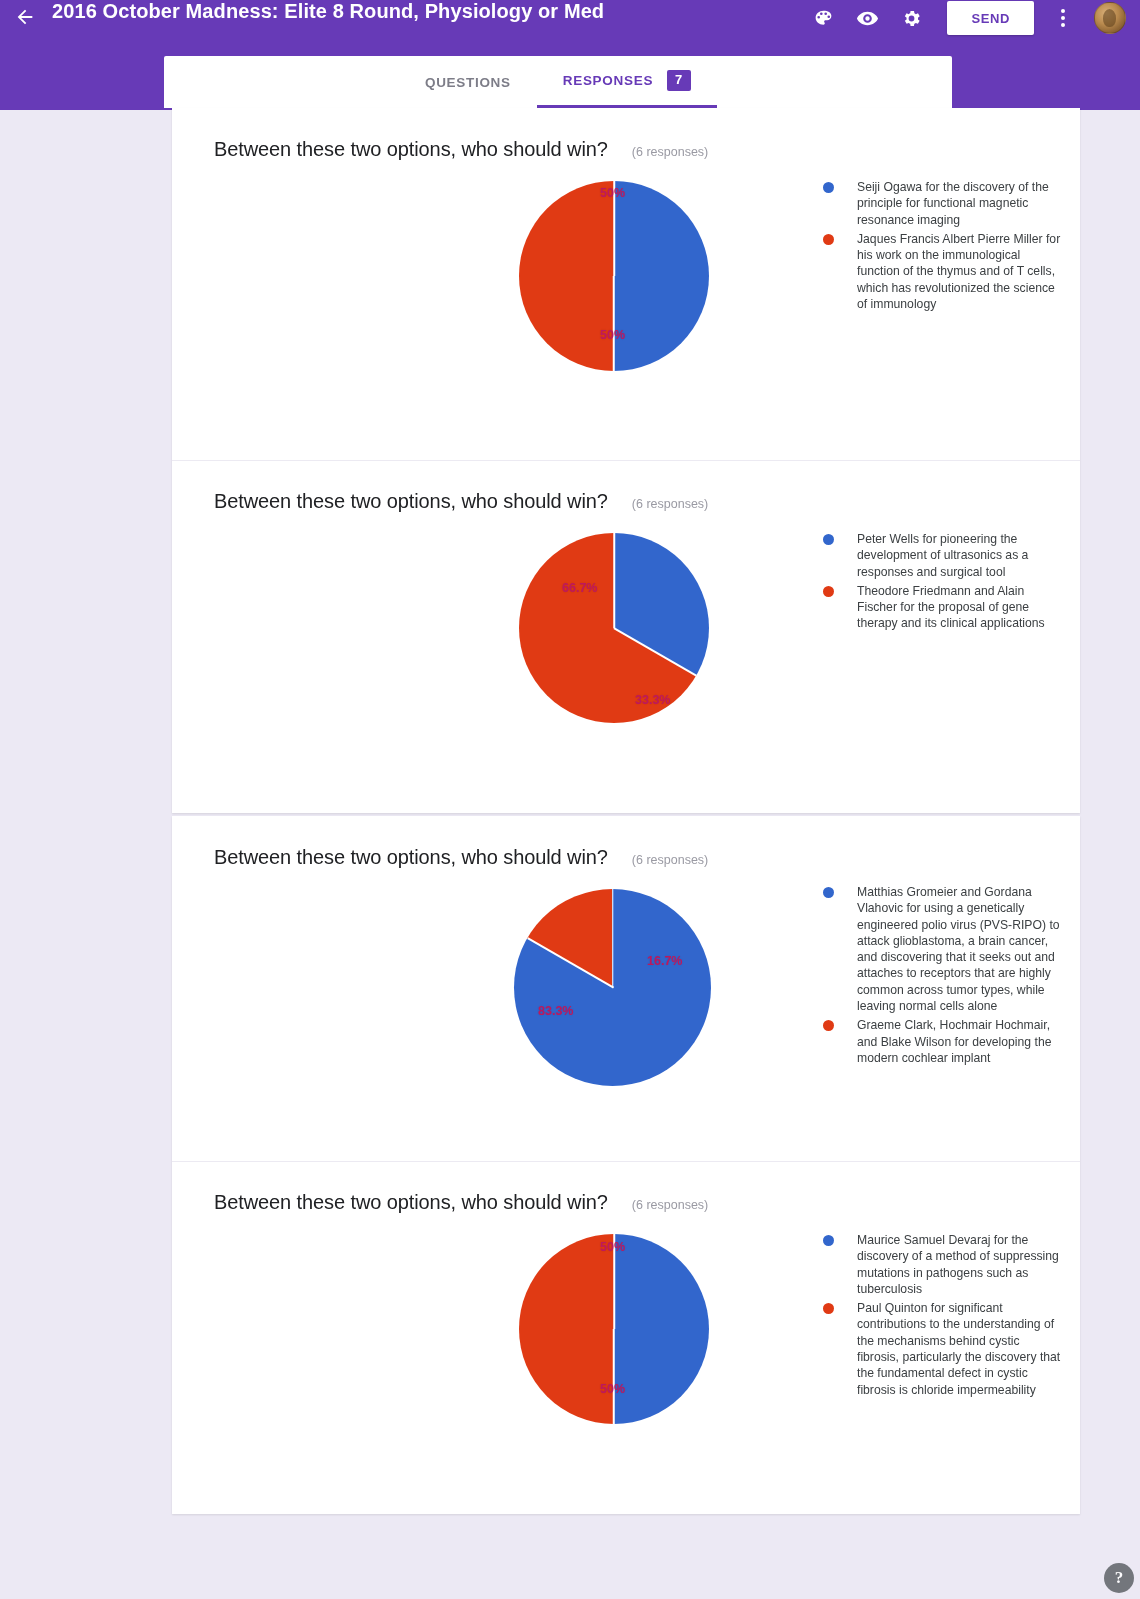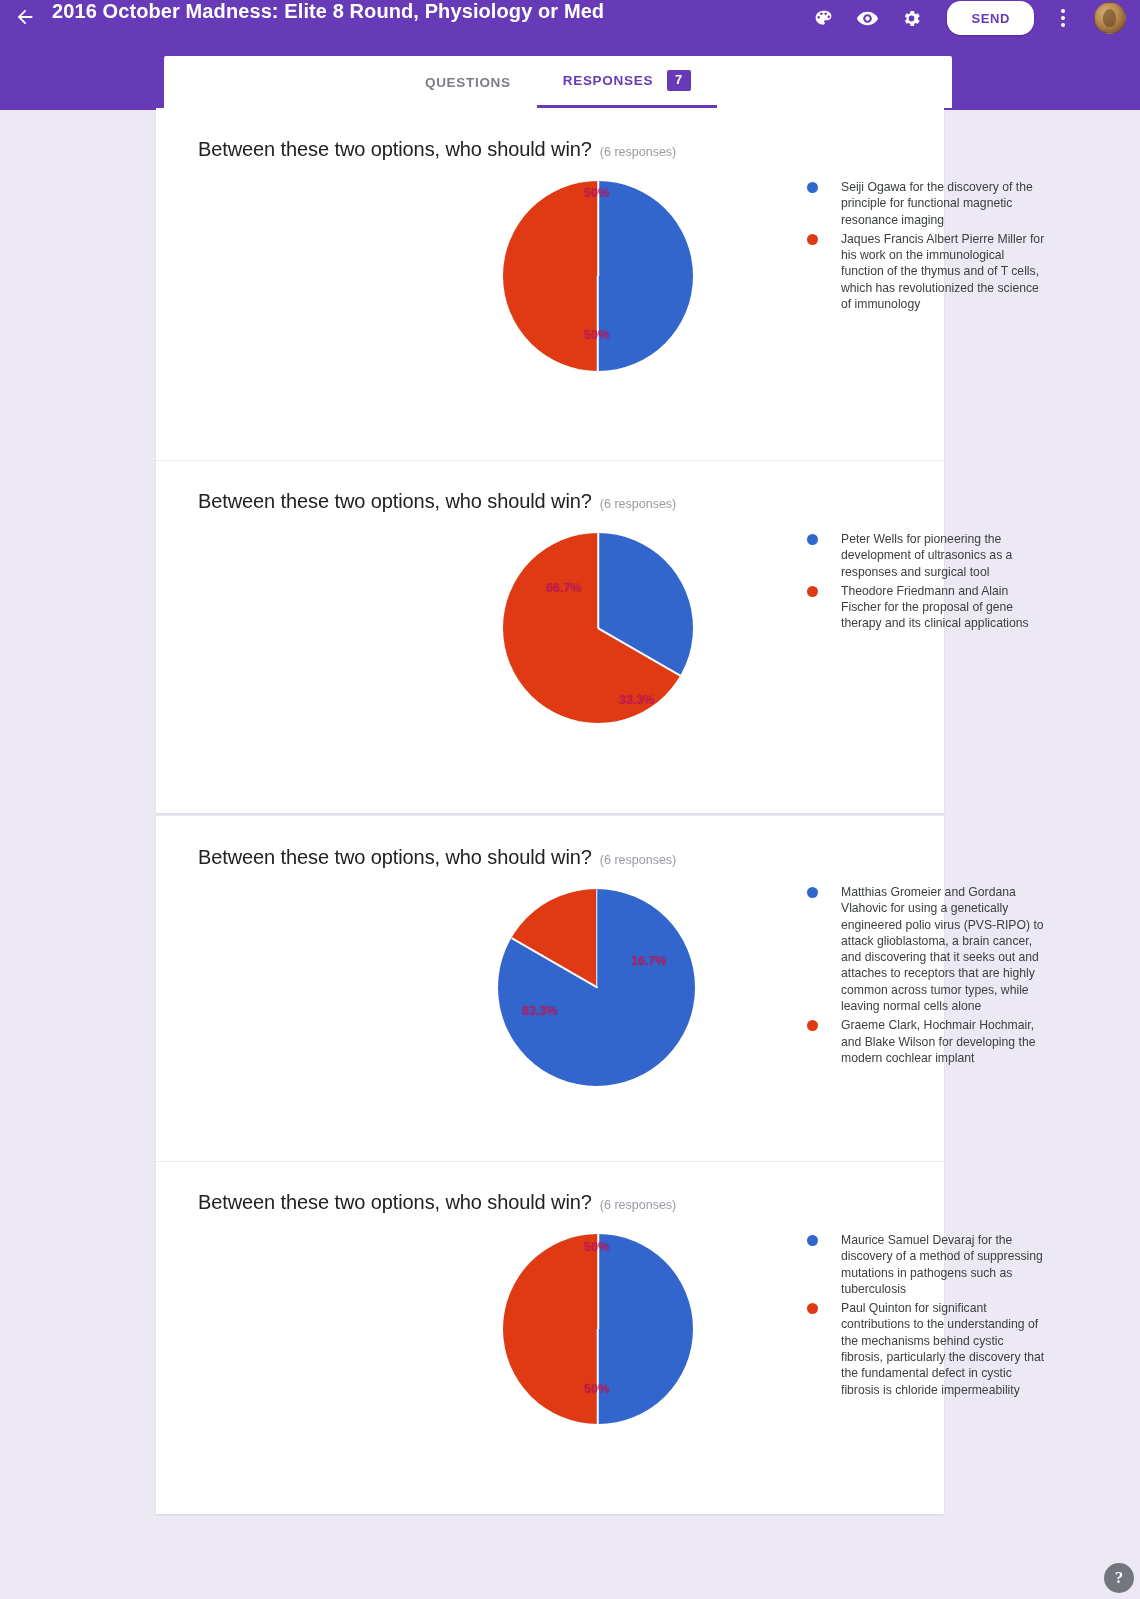--- a/index.html
+++ b/index.html
@@ -59,21 +59,21 @@
     color: #ffffff;
     cursor: pointer;
   }
   .send-btn {
     background: #ffffff;
     color: #673ab7;
     font-size: 13px;
     font-weight: bold;
     letter-spacing: .6px;
     border: none;
-    border-radius: 14px;
+    border-radius: 2px;
     height: 34px;
     padding: 0 24px;
     margin: 0 10px 0 14px;
     cursor: pointer;
     font-family: "Liberation Sans", sans-serif;
     box-shadow: 0 1px 2px rgba(0,0,0,.22);
   }
   .kebab {
     width: 34px; height: 36px;
     display: flex; flex-direction: column; align-items: center; justify-content: center;
@@ -152,22 +152,22 @@
     font-weight: bold;
     border-radius: 2px;
     padding: 3px 8px;
     margin-left: 14px;
     line-height: 1.15;
   }
 
   
   .card {
     position: absolute;
-    left: 156px;
-    width: 788px;
+    left: 172px;
+    width: 908px;
     background: #ffffff;
     box-sizing: border-box;
     box-shadow: 0 1px 2px rgba(0,0,0,.10);
   }
   .q-block {
     position: relative;
     box-sizing: border-box;
   }
   .q-divider {
     position: absolute;
@@ -181,21 +181,21 @@
     align-items: baseline;
   }
   .q-title {
     font-size: 20px;
     color: #202124;
     letter-spacing: -.1px;
   }
   .q-count {
     font-size: 12.5px;
     color: #9a9aa3;
-    margin-left: 8px;
+    margin-left: 24px;
   }
 
   .chart-area {
     position: relative;
     height: 240px;
     margin-top: 10px;
   }
   .pie {
     position: absolute;
     left: 347px;

